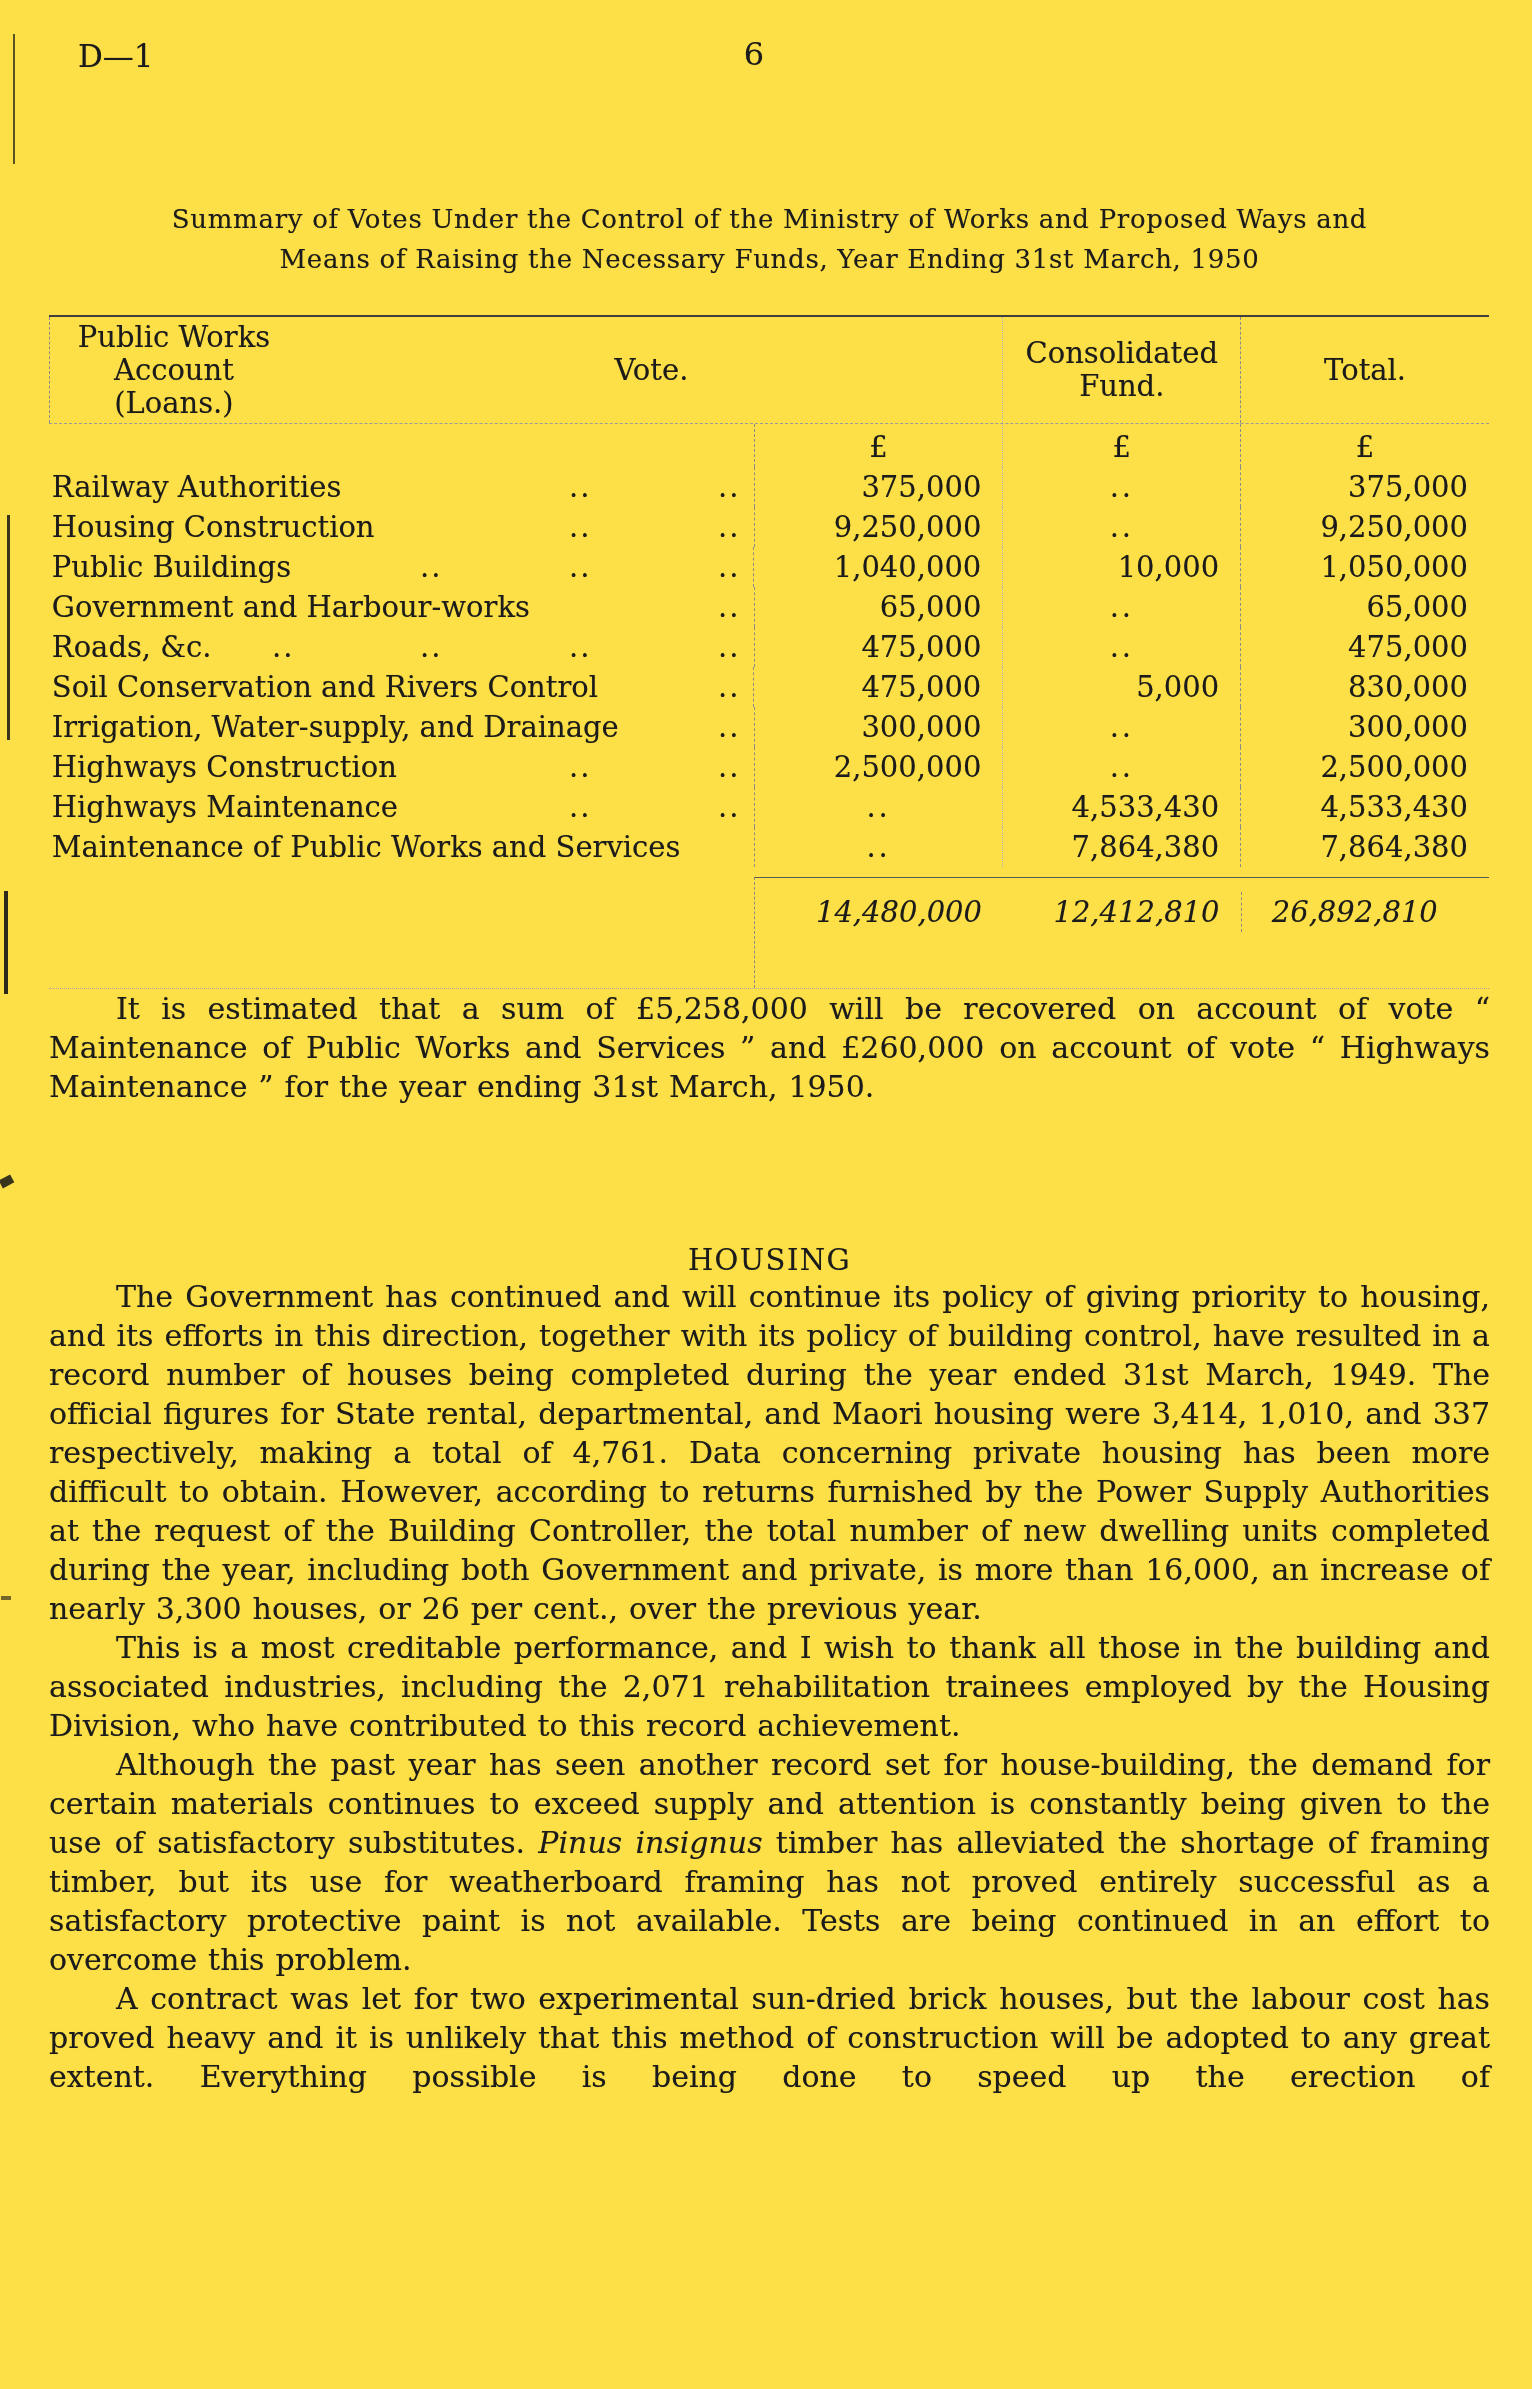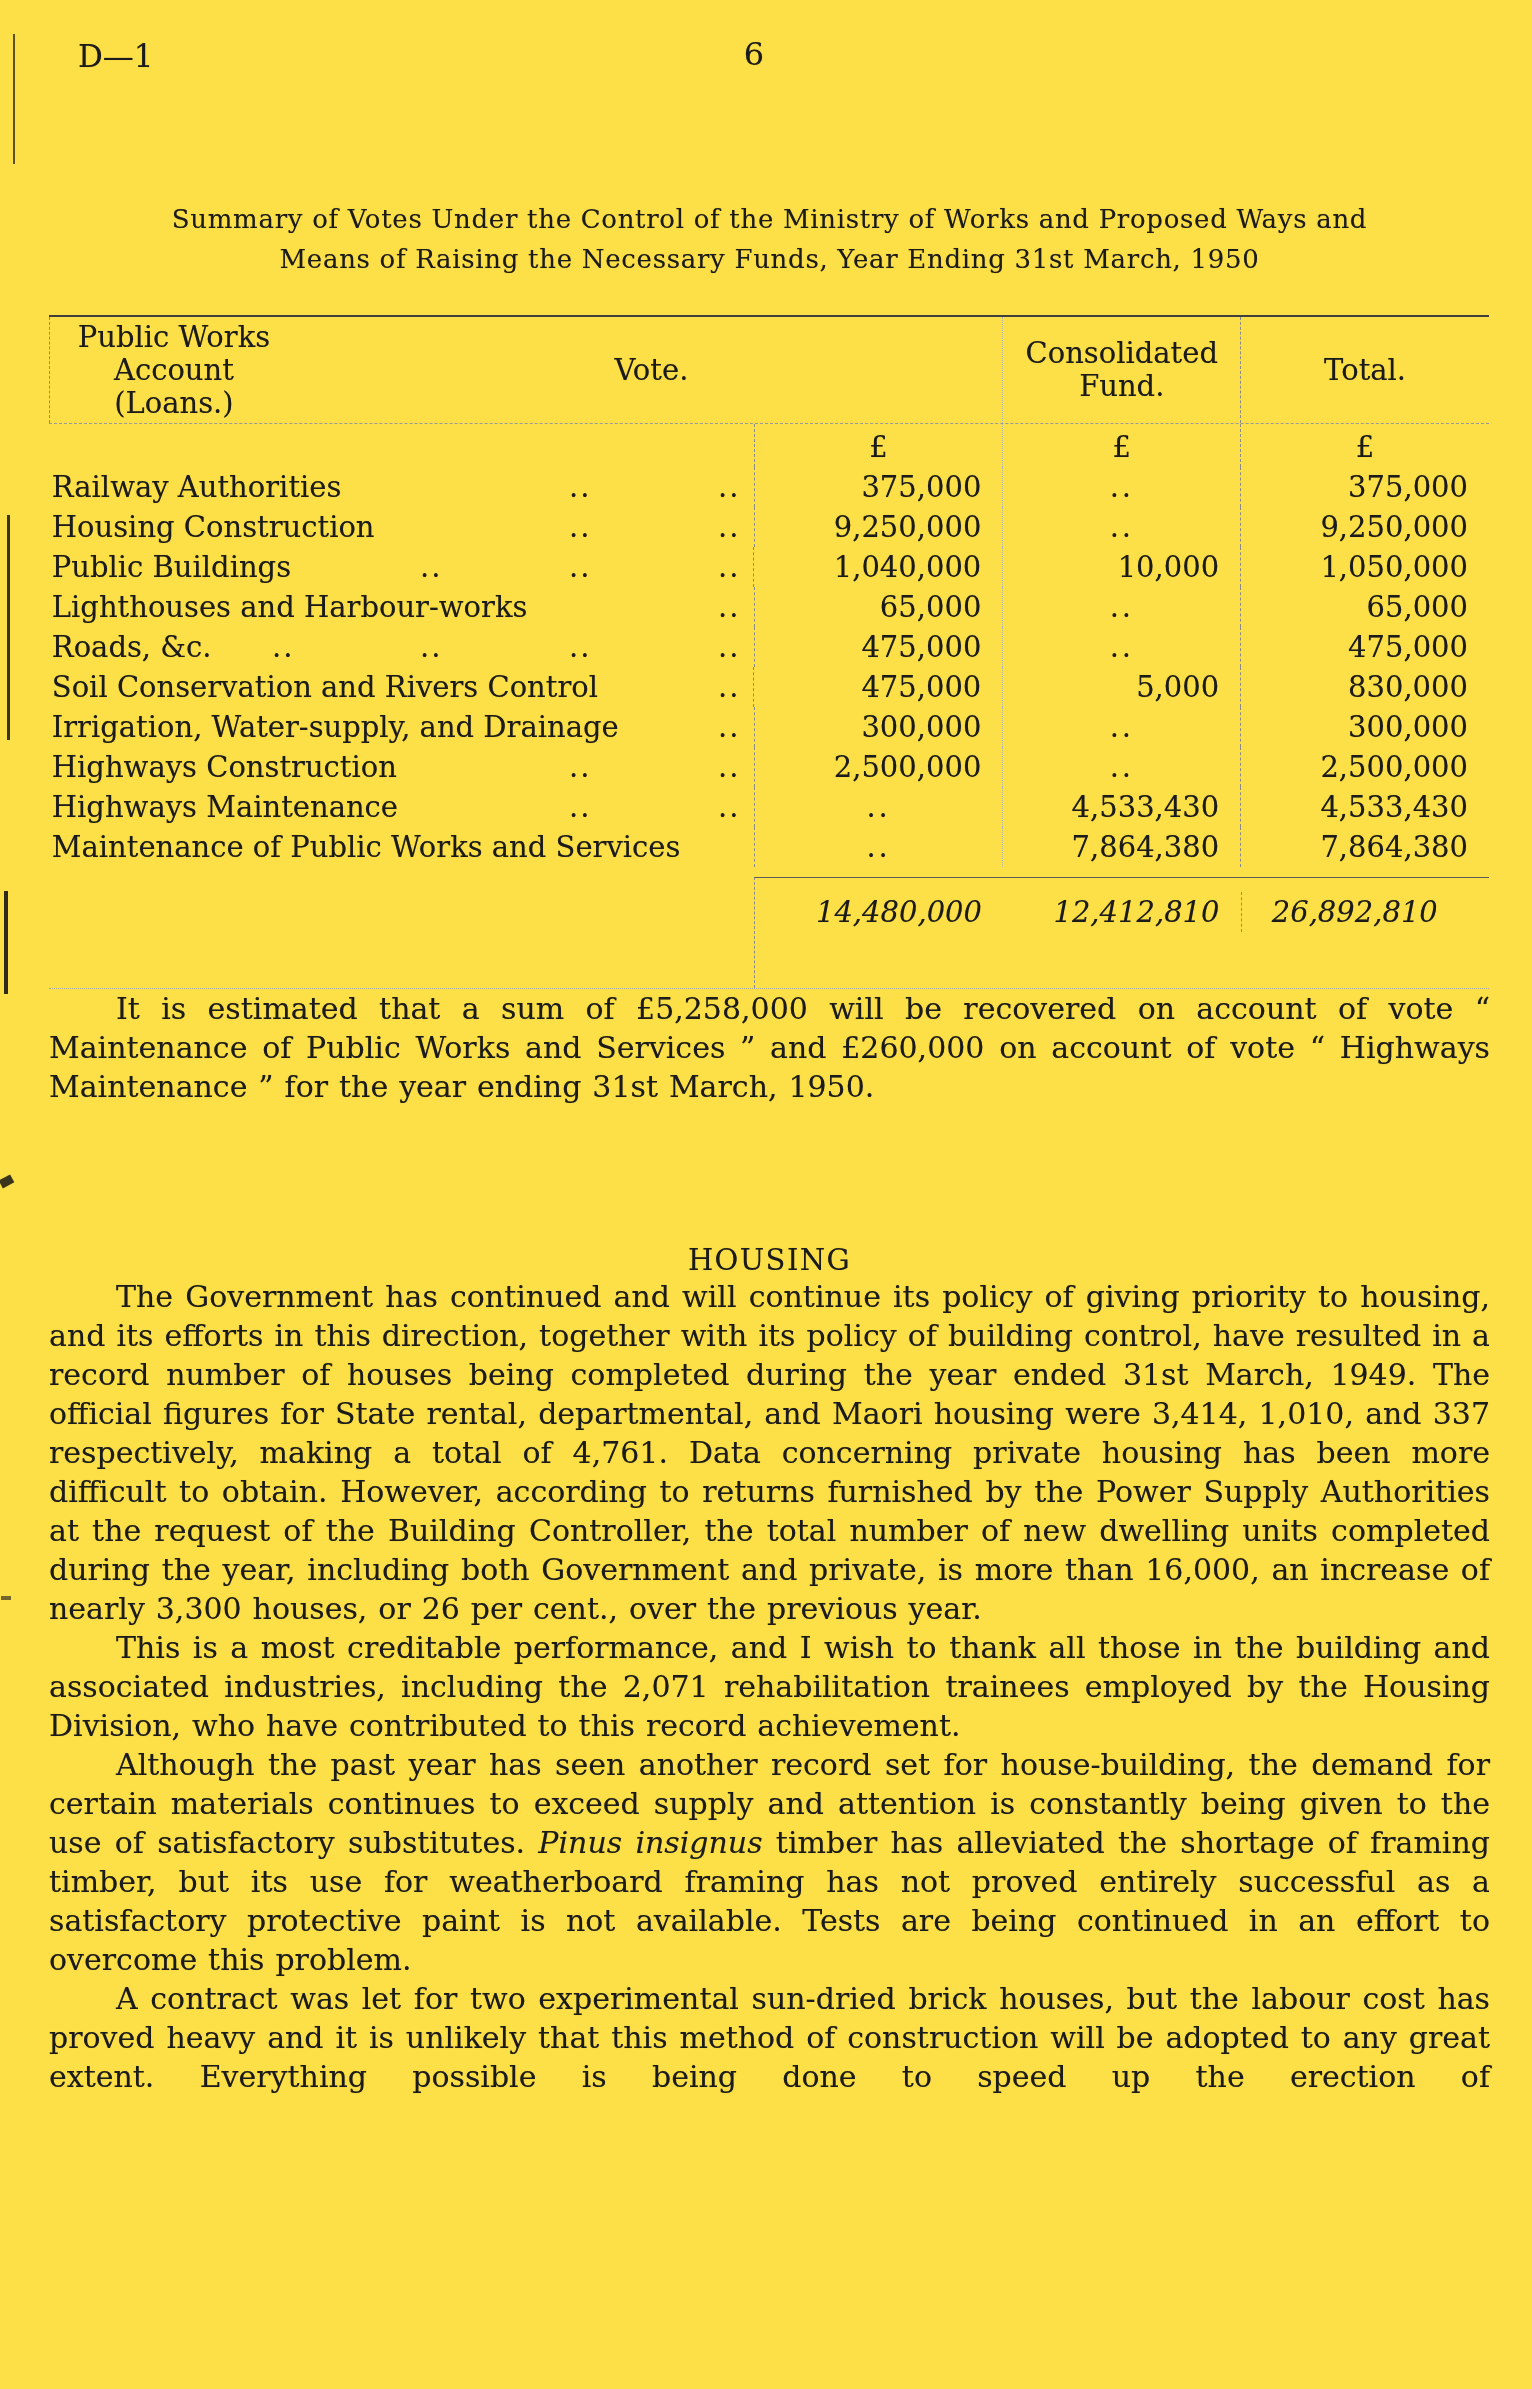--- a/index.html
+++ b/index.html
@@ -111,21 +111,21 @@
             <div class="c cons empty">..</div>
             <div class="c total num">9,250,000</div>
           </div>
           <div class="t-row">
             <div class="c vote"><span>Public Buildings</span><span class="ldr" style="left: 371px;">..</span><span class="ldr" style="left: 520px;">..</span><span class="ldr" style="left: 669px;">..</span></div>
             <div class="c pwa num">1,040,000</div>
             <div class="c cons num">10,000</div>
             <div class="c total num">1,050,000</div>
           </div>
           <div class="t-row">
-            <div class="c vote"><span>Lighthouses and Harbour-works</span><span class="ldr" style="left: 669px;">..</span></div>
+            <div class="c vote"><span>Government and Harbour-works</span><span class="ldr" style="left: 669px;">..</span></div>
             <div class="c pwa num">65,000</div>
             <div class="c cons empty">..</div>
             <div class="c total num">65,000</div>
           </div>
           <div class="t-row">
             <div class="c vote"><span>Roads, &amp;c.</span><span class="ldr" style="left: 223px;">..</span><span class="ldr" style="left: 371px;">..</span><span class="ldr" style="left: 520px;">..</span><span class="ldr" style="left: 669px;">..</span></div>
             <div class="c pwa num">475,000</div>
             <div class="c cons empty">..</div>
             <div class="c total num">475,000</div>
           </div>

